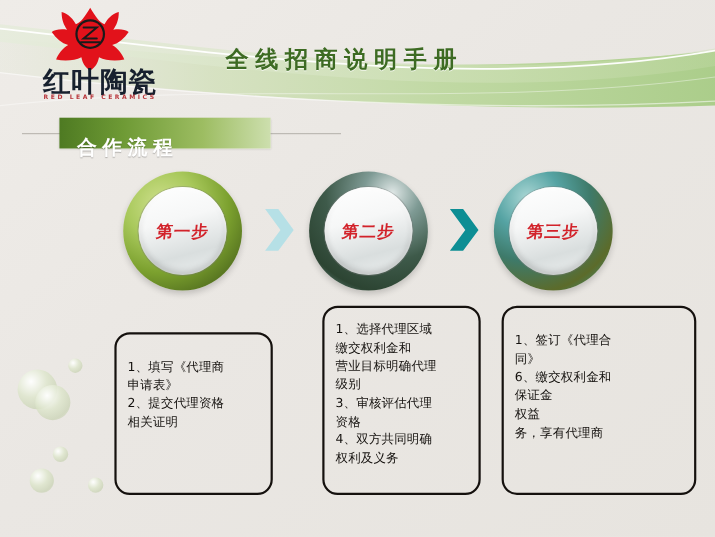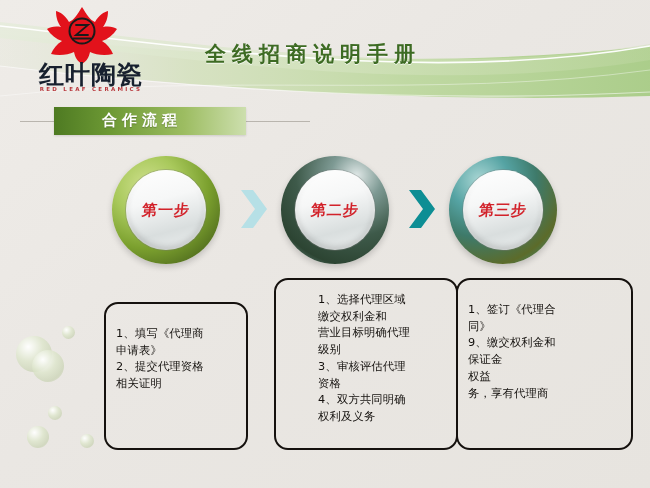--- a/index.html
+++ b/index.html
@@ -66,25 +66,24 @@
   }
   .sec-line-r{
     position:absolute;left:224px;top:15px;width:66px;height:1px;background:#b9b5ae;
   }
   .sec-box{
     position:absolute;left:34px;top:1px;width:192px;height:28px;
     background:linear-gradient(to right,#4e7a22 0%,#6e9a35 30%,#9dbd62 68%,#cddfae 100%);
     box-shadow:0 1px 2px rgba(0,0,0,.12);
   }
   .sec-text{
-    position:absolute;left:50px;top:5px;
-    font-size:15px;font-weight:bold;color:#ffffff;
+    position:absolute;left:50px;top:16px;
+    font-size:18px;font-weight:bold;color:#ffffff;
     letter-spacing:5px;white-space:nowrap;
     text-shadow:0 1px 1px rgba(0,0,0,.25);
-    margin-left:32px;
   }
 
   
   .circle{
     position:absolute;width:108px;height:108px;border-radius:50%;
     box-shadow:0 3px 6px rgba(0,0,0,.18);
   }
   .circle .inner{
     position:absolute;left:14px;top:14px;width:80px;height:80px;border-radius:50%;
     background:linear-gradient(165deg,#ffffff 0%,#f6f7f7 38%,#d9dede 72%,#eef1f1 100%);
@@ -111,21 +110,21 @@
 
   
   .tbox{
     position:absolute;
     border:2px solid #15110e;
     border-radius:14px;
     background:transparent;
     box-sizing:border-box;
   }
   #tbox1{left:104px;top:302px;width:144px;height:148px;}
-  #tbox2{left:274px;top:278px;width:184px;height:172px;padding-left:32px;}
+  #tbox2{left:293px;top:278px;width:144px;height:172px;}
   #tbox3{left:456px;top:278px;width:177px;height:172px;}
   .tbox .body{
     padding:10px 9px 0 10px;
     font-family:"DejaVu Sans","Liberation Sans",sans-serif;
     font-size:11.3px;
     line-height:1.48;
     color:#14110e;
     letter-spacing:.2px;
   }
   #tbox1 .body{padding-top:22px;}
@@ -249,21 +248,21 @@
       <p class="tline">资格</p>
       <p class="tline">4、双方共同明确</p>
       <p class="tline">权利及义务</p>
     </div>
   </div>
 
   <div class="tbox" id="tbox3">
     <div class="body">
       <p class="tline">1、签订《代理合</p>
       <p class="tline">同》</p>
-      <p class="tline">9、缴交权利金和</p>
+      <p class="tline">6、缴交权利金和</p>
       <p class="tline">保证金</p>
       <p class="tline">权益</p>
       <p class="tline">务，享有代理商</p>
     </div>
   </div>
 
   <div class="bubbles">
     <div class="bub" style="left:16px;top:16px;width:36px;height:36px;"></div>
     <div class="bub" style="left:32px;top:30px;width:32px;height:32px;"></div>
     <div class="bub" style="left:62px;top:6px;width:13px;height:13px;"></div>

